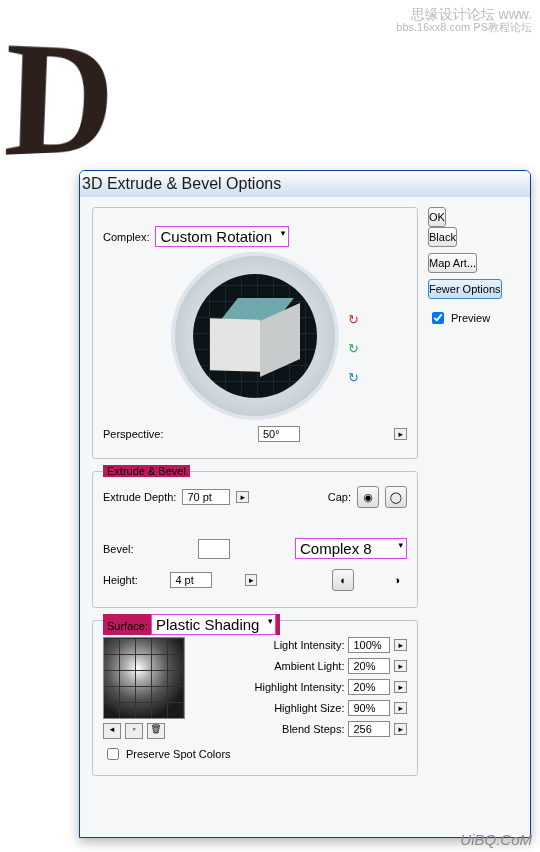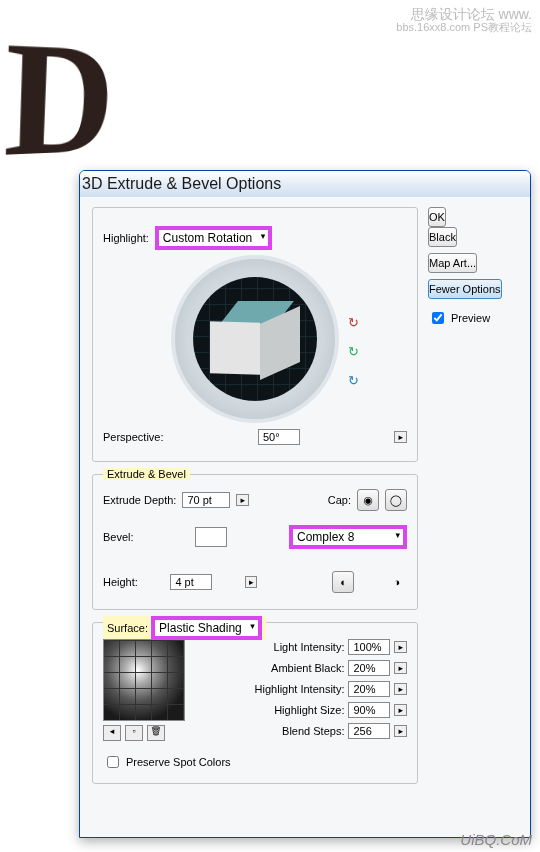--- a/index.html
+++ b/index.html
@@ -8,29 +8,29 @@
 .wm2{position:absolute;top:20px;right:8px;font-size:11px;color:#bbb}
 .footer-wm{position:absolute;bottom:4px;right:8px;font-size:15px;color:#888;font-weight:300;font-style:italic}
 .dialog{position:absolute;top:170px;left:79px;width:450px;height:666px;background:#f5f7f9;border:1px solid #0046aa;border-radius:6px 6px 0 0;box-shadow:0 4px 12px rgba(0,0,0,.3)}
 .titlebar{background:linear-gradient(#fff,#e6eef7 45%,#cfdff0);border-radius:5px 5px 0 0;padding:4px 2px;font-size:16px;color:#1a1a1a}
 .body{padding:10px 12px;display:flex;gap:10px}
 .left{flex:1}
 .right{width:90px;display:flex;flex-direction:column;align-items:flex-start}
 .btn{background:linear-gradient(#fefefe,#e6e6e6);border:1px solid #888;border-radius:3px;padding:3px 0;font-size:11px;text-align:center;cursor:pointer}
 .btn.active{background:linear-gradient(#eaf3fb,#c3def4);border-color:#3c8acb}
 .fieldset{border:1px solid #c5c5c5;border-radius:3px;padding:10px 10px 12px;margin-bottom:12px;position:relative}
-.legend{position:absolute;top:-7px;left:10px;background:#fef9c3;padding:0 4px;font-size:11px}
+.legend{position:absolute;top:-7px;left:10px;background:#be185d;padding:0 4px;font-size:11px}
 .row{display:flex;align-items:center;gap:6px;margin:4px 0}
 .row.right-al{justify-content:space-between}
 .lbl{font-size:11px;white-space:nowrap}
-.select{border:4px solid #d946ef;background:#fff;padding:1px 16px 1px 4px;font-size:12px;position:relative;display:inline-block;min-width:40px}
+.select{border:1px solid #d946ef;background:#fff;padding:1px 16px 1px 4px;font-size:15px;position:relative;display:inline-block;min-width:40px}
 .select::after{content:'▾';position:absolute;right:3px;top:1px;font-size:9px}
 .input{border:1px solid #888;background:#fff;padding:1px 4px;font-size:11px;width:32px;text-align:left;display:inline-block}
 .arrow{border:1px solid #888;background:#f0f0f0;padding:0 3px;font-size:9px;display:inline-block;cursor:pointer}
-.chk{display:flex;align-items:center;gap:4px;margin-top:6px}
+.chk{display:flex;align-items:center;gap:4px;}
 .chk input{width:12px;height:12px}
 .flex1{flex:1}
 .preview3d{width:160px;height:160px;border-radius:50%;background:radial-gradient(circle at 50% 50%,#e8e8e8 0%,#d0d8dd 60%,#aab6bc 100%);border:4px solid #dfe5ea;position:relative;margin:5px auto 10px}
 .preview3d .grid{position:absolute;inset:18px;border-radius:50%;background:repeating-linear-gradient(0deg,#1a2830 0 1px,transparent 1px 16px),repeating-linear-gradient(90deg,#1a2830 0 1px,transparent 1px 16px),#0d1418}
 .cube{position:absolute;top:42px;left:44px;width:78px;height:78px}
 .cube .top{position:absolute;top:0;left:8px;width:56px;height:28px;background:#6fa9ae;transform:skewX(-38deg)}
 .cube .front{position:absolute;top:21px;left:-9px;width:50px;height:52px;background:#e4e4e4;transform:skewY(2deg)}
 .cube .side{position:absolute;top:14px;left:41px;width:40px;height:56px;background:#c8cbcc;transform:skewY(-24deg)}
 .rot-icons{position:absolute;right:48px;top:60px;display:flex;flex-direction:column;gap:14px;font-size:13px;color:#c0392b}
 .rot-icons span:nth-child(2){color:#27ae60}
@@ -53,21 +53,21 @@
 <div class="wm">思缘设计论坛 www.</div>
 <div class="wm2">bbs.16xx8.com PS教程论坛</div>
 
 <div class="dialog">
 <div class="titlebar">3D Extrude &amp; Bevel Options</div>
 <div class="body">
 <div class="left">
 
 <div class="fieldset group-pos">
 <div class="row">
-<span class="lbl">Highlight:</span>
+<span class="lbl">Complex:</span>
 <span class="select">Custom Rotation</span>
 </div>
 <div style="position:relative;height:170px">
 <div class="preview3d">
 <div class="grid"></div>
 <div class="cube">
                 <div class="top"></div>
                 <div class="front"></div>
                 <div class="side"></div>
               </div>
@@ -89,26 +89,26 @@
 <span class="legend">Extrude &amp; Bevel</span>
 <div class="row">
 <span class="lbl">Extrude Depth:</span>
 <span class="input" style="width:38px">70 pt</span>
 <span class="arrow">▸</span>
 <span class="flex1"></span>
 <span class="lbl">Cap:</span>
 <span class="cap-btn">◉</span>
 <span class="cap-btn">◯</span>
 </div>
-<div class="row right-al" style="margin-top:14px">
+<div class="row right-al" style="margin-top:30px">
 <span class="lbl">Bevel:</span>
 <span class="bevel-preview"></span>
 <span class="select" style="min-width:90px">Complex 8</span>
 </div>
-<div class="row right-al" style="margin-top:22px">
+<div class="row right-al" style="margin-top:10px">
 <span class="lbl">Height:</span>
 <span class="input">4 pt</span>
 <span class="arrow">▸</span>
 <span style="width:10px"></span>
 <span class="cap-btn">◐</span>
 <span class="cap-btn" style="border:none;background:none">◑</span>
 </div>
 </div>
 
 <div class="fieldset">
@@ -124,21 +124,21 @@
                 <span>🗑</span>
               </div>
 </div>
 <div class="surf-right">
 <div class="surf-row">
                 <span class="lbl">Light Intensity:</span>
                 <span class="input">100%</span>
                 <span class="arrow">▸</span>
               </div>
 <div class="surf-row">
-                <span class="lbl">Ambient Black:</span>
+                <span class="lbl">Ambient Light:</span>
                 <span class="input">20%</span>
                 <span class="arrow">▸</span>
               </div>
 <div class="surf-row">
                 <span class="lbl">Highlight Intensity:</span>
                 <span class="input">20%</span>
                 <span class="arrow">▸</span>
               </div>
 <div class="surf-row">
                 <span class="lbl">Highlight Size:</span>

